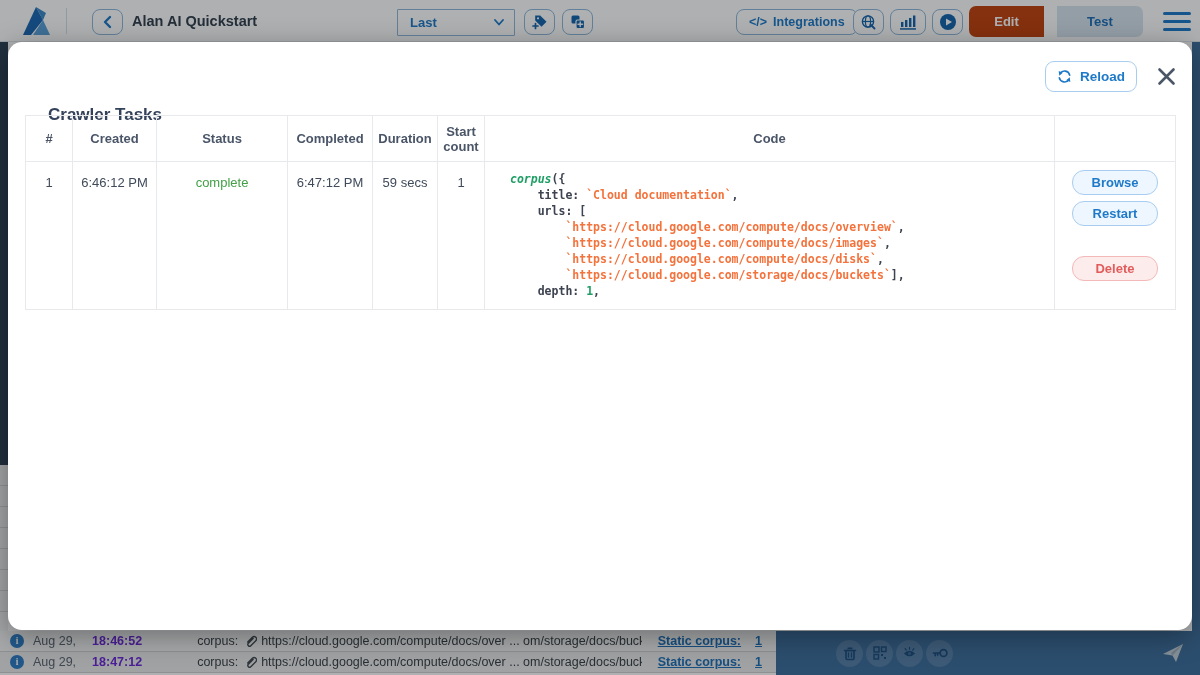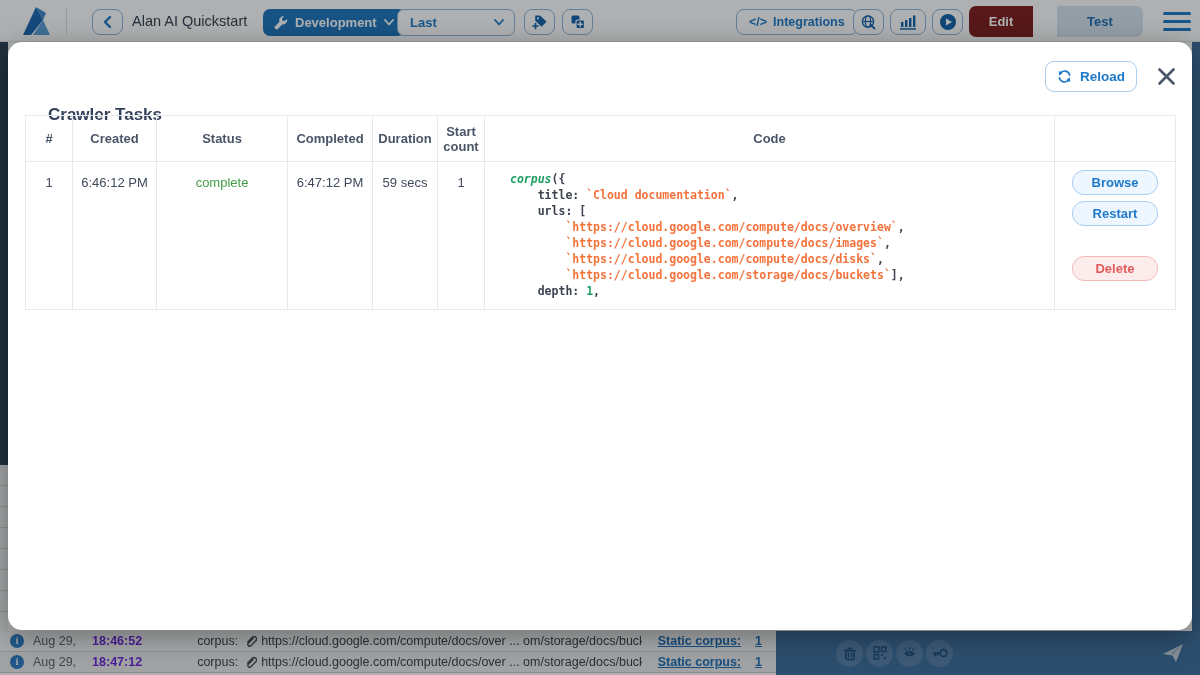--- a/index.html
+++ b/index.html
@@ -6,35 +6,35 @@
   html,body { width:1200px; height:675px; overflow:hidden; background:#888; }
   .screen { position:relative; width:1200px; height:675px; font-family:"Liberation Sans",sans-serif; background:#fff; }
 
   
   .topbar { position:absolute; left:0; top:0; width:1200px; height:42px; background:#ffffff; border-bottom:1px solid #e2e6ea; }
   .logo { position:absolute; left:16px; top:4px; width:42px; height:34px; cursor:pointer; }
   .tb-divider { position:absolute; left:66px; top:8px; width:1px; height:26px; background:#d7dde3; }
   .tb-btn { position:absolute; top:9px; height:26px; border:1.5px solid #8fb8dd; border-radius:8px; background:#fff;
             display:flex; align-items:center; justify-content:center; color:#1e7ac9; font-size:13px; font-weight:700; cursor:pointer; }
   .back-btn { left:92px; width:31px; }
-  .tb-title { position:absolute; left:132px; top:0; height:42px; line-height:42px; font-size:14.5px; font-weight:400; color:#333f4e; }
+  .tb-title { position:absolute; left:132px; top:0; height:42px; line-height:42px; font-size:14.5px; font-weight:700; color:#333f4e; }
   .env-btn { position:absolute; left:263px; top:9px; height:27px; padding:0 11px; background:#1e75bc; border-radius:7px;
              display:flex; align-items:center; gap:7px; color:#fff; font-size:13px; font-weight:700; cursor:pointer; }
-  .version-select { position:absolute; left:397px; top:9px; width:118px; height:27px; border:1.5px solid #8fb8dd; border-radius:7px;
+  .version-select { position:absolute; left:397px; top:9px; width:118px; height:27px; border:1.5px solid #8fb8dd; border-radius:1px;
              display:flex; align-items:center; color:#1e7ac9; font-size:13px; font-weight:700; padding:0 10px 0 12px; cursor:pointer; background:#fff; }
   .version-select .spacer { flex:1; }
   .icon-btn { width:31px; }
   .tag-btn { left:524px; }
   .dup-btn { left:562px; }
   .integrations-btn { left:736px; padding:0 12px; gap:6px; font-size:12.5px; }
   .globe-btn { left:853px; }
   .chart-btn { left:890px; width:36px; }
   .play-btn { left:932px; }
   .seg-btn { position:absolute; top:6px; height:31px; display:flex; align-items:center; justify-content:center; font-size:13px; font-weight:700; cursor:pointer; }
-  .edit-btn { left:969px; width:64px; background:#7f1d1d; color:#fff; border-radius:7px 0 0 7px; }
+  .edit-btn { left:969px; width:75px; background:#c2410c; color:#fff; border-radius:7px 0 0 7px; }
   .test-btn { left:1057px; width:86px; background:#d9e5f0; color:#1e6fb8; border-radius:0 7px 7px 0; }
   .hamburger { position:absolute; left:1163px; top:12px; width:28px; height:19px; display:flex; flex-direction:column; justify-content:space-between; cursor:pointer; }
   .hamburger span { display:block; height:3.4px; border-radius:2px; background:#1e7ac9; }
 
   .bg-left-editor { position:absolute; left:0; top:42px; width:8px; height:423px; background:#2e4154; }
   .bg-left-logs { position:absolute; left:0; top:465px; width:8px; height:166px;
       background:repeating-linear-gradient(to bottom,#efefef 0 20px,#d2d2d2 20px 21px); }
   .bg-right-strip { position:absolute; left:1192px; top:42px; width:8px; height:633px; background:#3e6d9c; }
 
   
@@ -105,29 +105,20 @@
     <div class="tb-divider"></div>
 
     <div class="tb-btn back-btn">
       <svg width="11" height="14" viewBox="0 0 11 14">
         <polyline points="8,2 3,7 8,12" fill="none" stroke="#1e7ac9" stroke-width="2.4" stroke-linecap="round" stroke-linejoin="round"></polyline>
       </svg>
     </div>
 
     <div class="tb-title">Alan AI Quickstart</div>
 
-    <div class="env-btn">
-      <svg width="14" height="14" viewBox="0 0 16 16">
-        <path d="M14.6 3.4 l-2.7 2.7 -2.1-0.9 -0.9-2.1 2.7-2.7 a4.6 4.6 0 0 0-5.3 6.2 L1.2 11.7 a1.6 1.6 0 0 0 0 2.3 l0.8 0.8 a1.6 1.6 0 0 0 2.3 0 l5.1-5.1 a4.6 4.6 0 0 0 5.2-6.3 z" fill="#ffffff"></path>
-      </svg>
-      <span>Development</span>
-      <svg width="10" height="7" viewBox="0 0 10 7">
-        <polyline points="1,1 5,5.5 9,1" fill="none" stroke="#ffffff" stroke-width="1.8" stroke-linecap="round" stroke-linejoin="round"></polyline>
-      </svg>
-    </div>
 
     <div class="version-select">
       <span>Last</span>
       <span class="spacer"></span>
       <svg width="10" height="7" viewBox="0 0 10 7">
         <polyline points="1,1 5,5.5 9,1" fill="none" stroke="#1e7ac9" stroke-width="1.8" stroke-linecap="round" stroke-linejoin="round"></polyline>
       </svg>
     </div>
 
     <div class="tb-btn icon-btn tag-btn">

